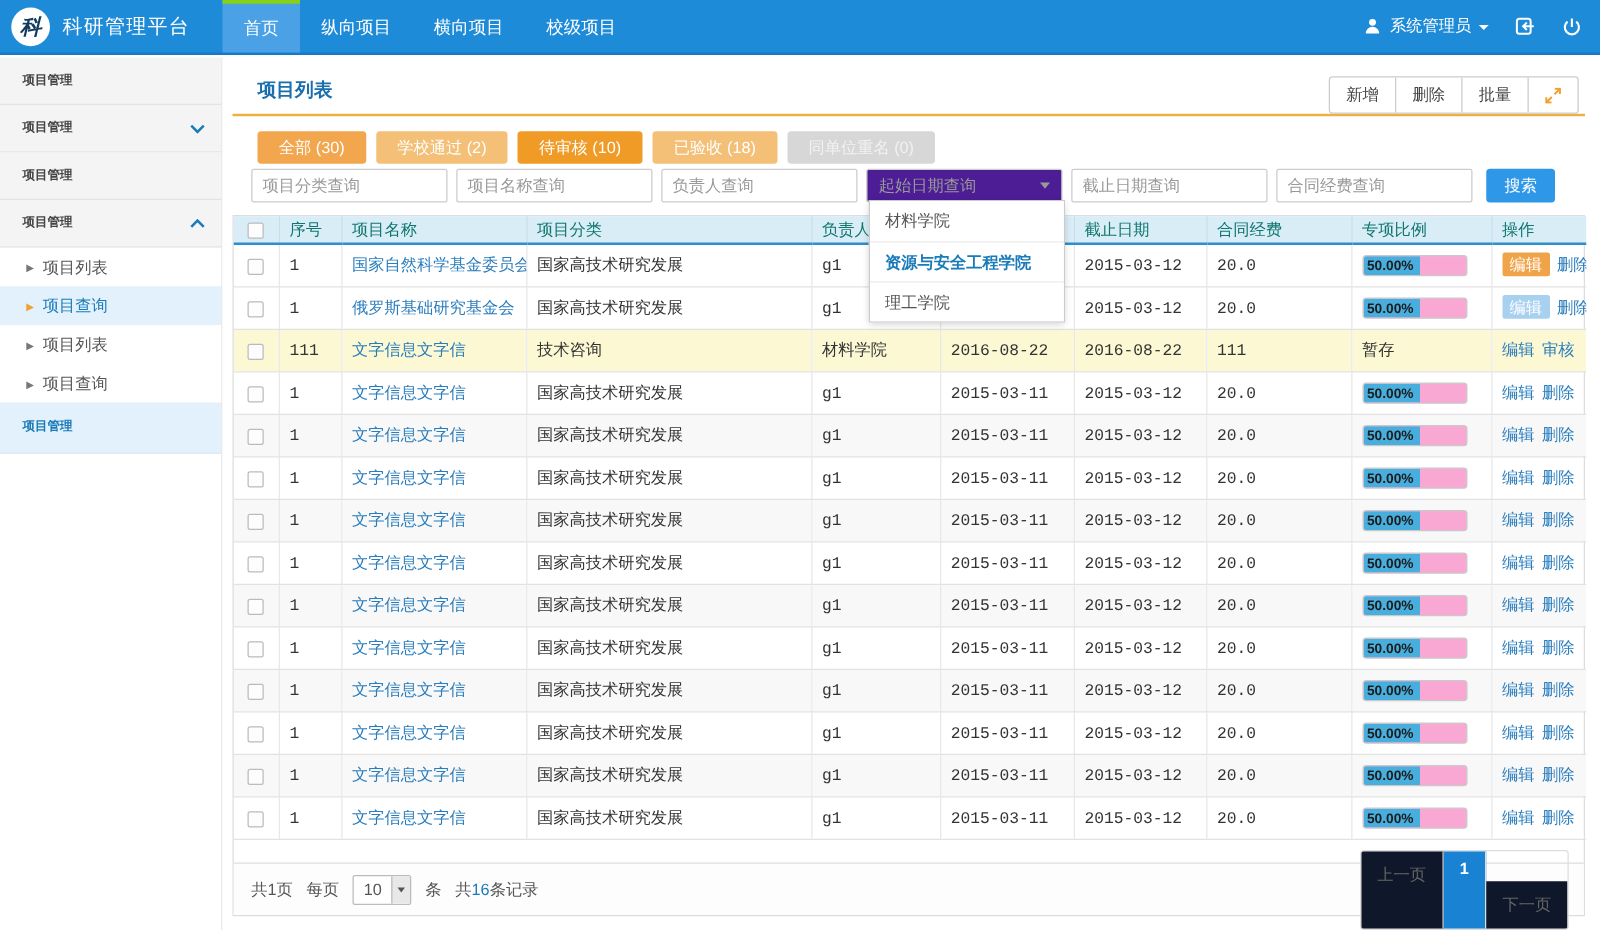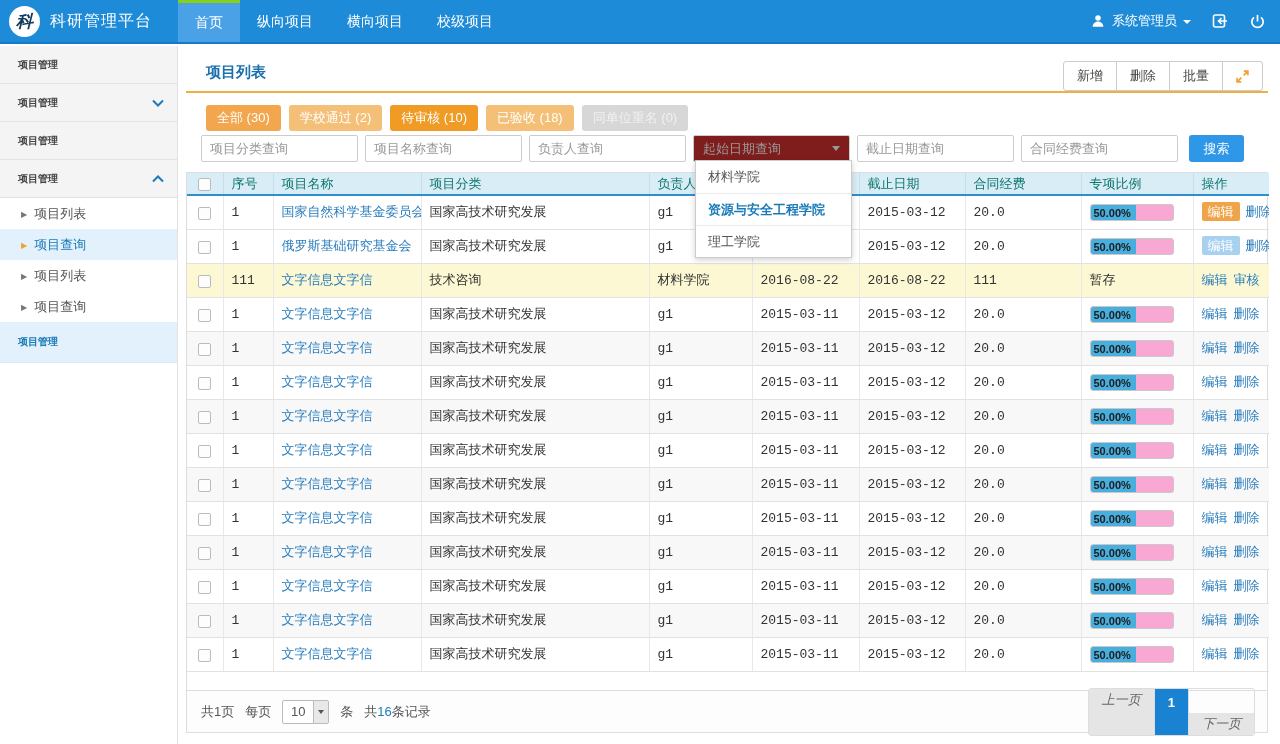--- a/index.html
+++ b/index.html
@@ -50,33 +50,33 @@
     border-bottom:2px solid #f0b040; }
   .page-title { position:absolute; left:20px; top:15px; color:#1a6fae;
     font-weight:bold; font-size:15px; }
   .toolbar { position:absolute; right:5px; top:13px; display:flex;
     border:1px solid #ccc; border-radius:3px; background:#fff; }
   .tb-btn { padding:5px 13px; font-size:13px; color:#444; cursor:pointer;
     border-left:1px solid #ccc; display:flex; align-items:center; }
   .tb-btn:first-child { border-left:none; }
 
   .filters { position:absolute; left:28px; top:59px; display:flex; gap:8px; }
-  .fbtn { padding:4px 11px; border-radius:3px; font-size:13px; color:#fff; cursor:pointer; }
+  .fbtn { padding:4px 17px; border-radius:3px; font-size:13px; color:#fff; cursor:pointer; }
   .fbtn.normal { background:#f2a74e; }
   .fbtn.light { background:#f4bf76; }
   .fbtn.active { background:#ef9b26; }
   .fbtn.disabled { background:#d7d7d7; color:#f1f1f1; cursor:default; }
 
   .search-row { position:absolute; left:23px; top:89px; display:flex; gap:7px; align-items:center; }
   .sinput { width:157px; height:27px; border:1px solid #ccc; border-radius:2px;
     padding:0 8px; font-size:13px; color:#555; outline:none;
     font-family:"Liberation Sans", sans-serif; }
   .sinput::placeholder { color:#999; }
   .sselect { width:157px; height:27px; border:1px solid #ccc; border-radius:2px;
-    background:#7f1d1d; display:flex; align-items:center; justify-content:space-between;
+    background:#4c1d95; display:flex; align-items:center; justify-content:space-between;
     padding:0 9px; cursor:pointer; }
   .sselect .ph { color:#999; font-size:13px; }
   .sselect .sel-caret { width:0; height:0; border-left:4px solid transparent;
     border-right:4px solid transparent; border-top:5px solid #999; }
   .search-btn { margin-left:4px; width:55px; height:27px; background:#2e97e8;
     color:#fff; border:none; border-radius:3px; font-size:13px; cursor:pointer;
     font-family:"Liberation Sans", sans-serif; }
 
   
   .dropdown { position:absolute; left:695px; top:160px; width:157px; z-index:50;
@@ -119,21 +119,21 @@
   .tfoot-left { display:flex; align-items:center; gap:11px; }
   .mini-select { display:flex; height:24px; border:1px solid #bbb; border-radius:2px;
     overflow:hidden; cursor:pointer; background:#fff; }
   .mini-select .val { width:30px; text-align:center; line-height:22px; }
   .mini-select .dd-btn { width:15px; background:#e8e8e8; border-left:1px solid #bbb;
     display:flex; align-items:center; justify-content:center; }
   .mini-select .dd-btn i { width:0; height:0; border-left:3px solid transparent;
     border-right:3px solid transparent; border-top:4px solid #555; }
   .rec-count { color:#1a7bb9; font-weight:normal; }
   .pager { display:flex; border:1px solid #ddd; border-radius:3px; overflow:hidden; }
-  .pg-btn { padding:2px 13px; background:#e5e5e5; color:#666; border-right:1px solid #ddd; cursor:pointer;font-style:italic; }
+  .pg-btn { padding:10px 13px; background:#0f172a; color:#666; border-right:1px solid #ddd; cursor:pointer; }
   .pg-cur { padding:6px 13px; background:#1a82d2; color:#fff; font-weight:bold;
     border-right:1px solid #ddd; cursor:pointer; }
   .pg-btn:last-child { border-right:none;margin-top:24px; }
 </style>
 </head>
 <body>
 
 <header class="topbar">
   <div class="brand">
     <div class="logo">

